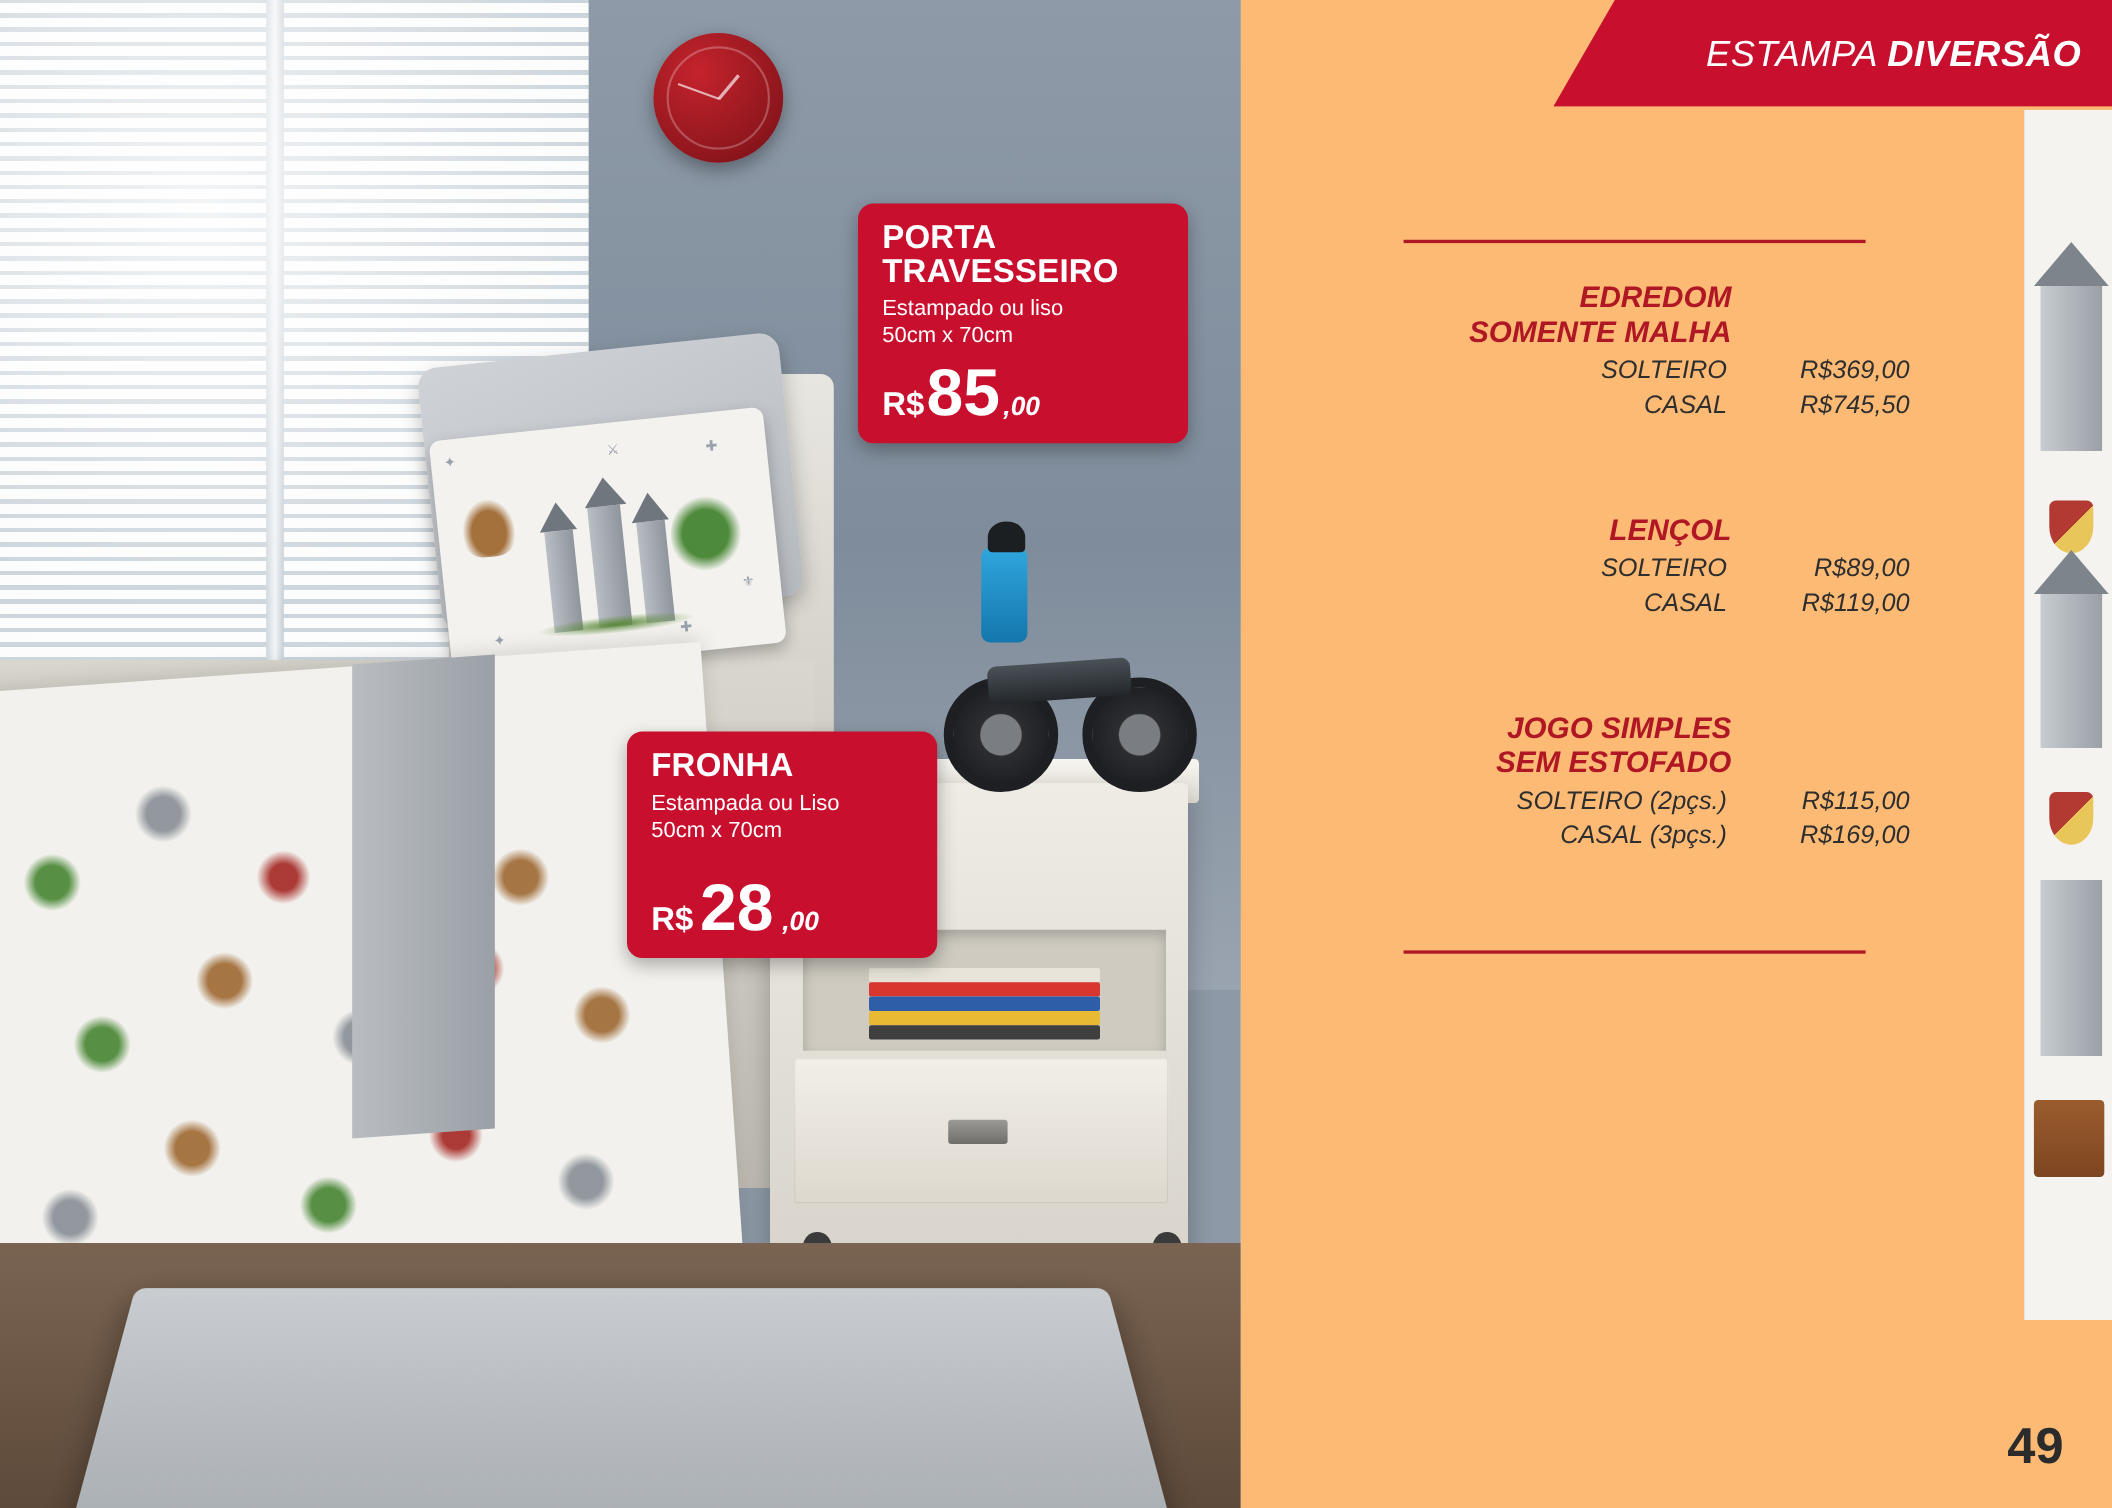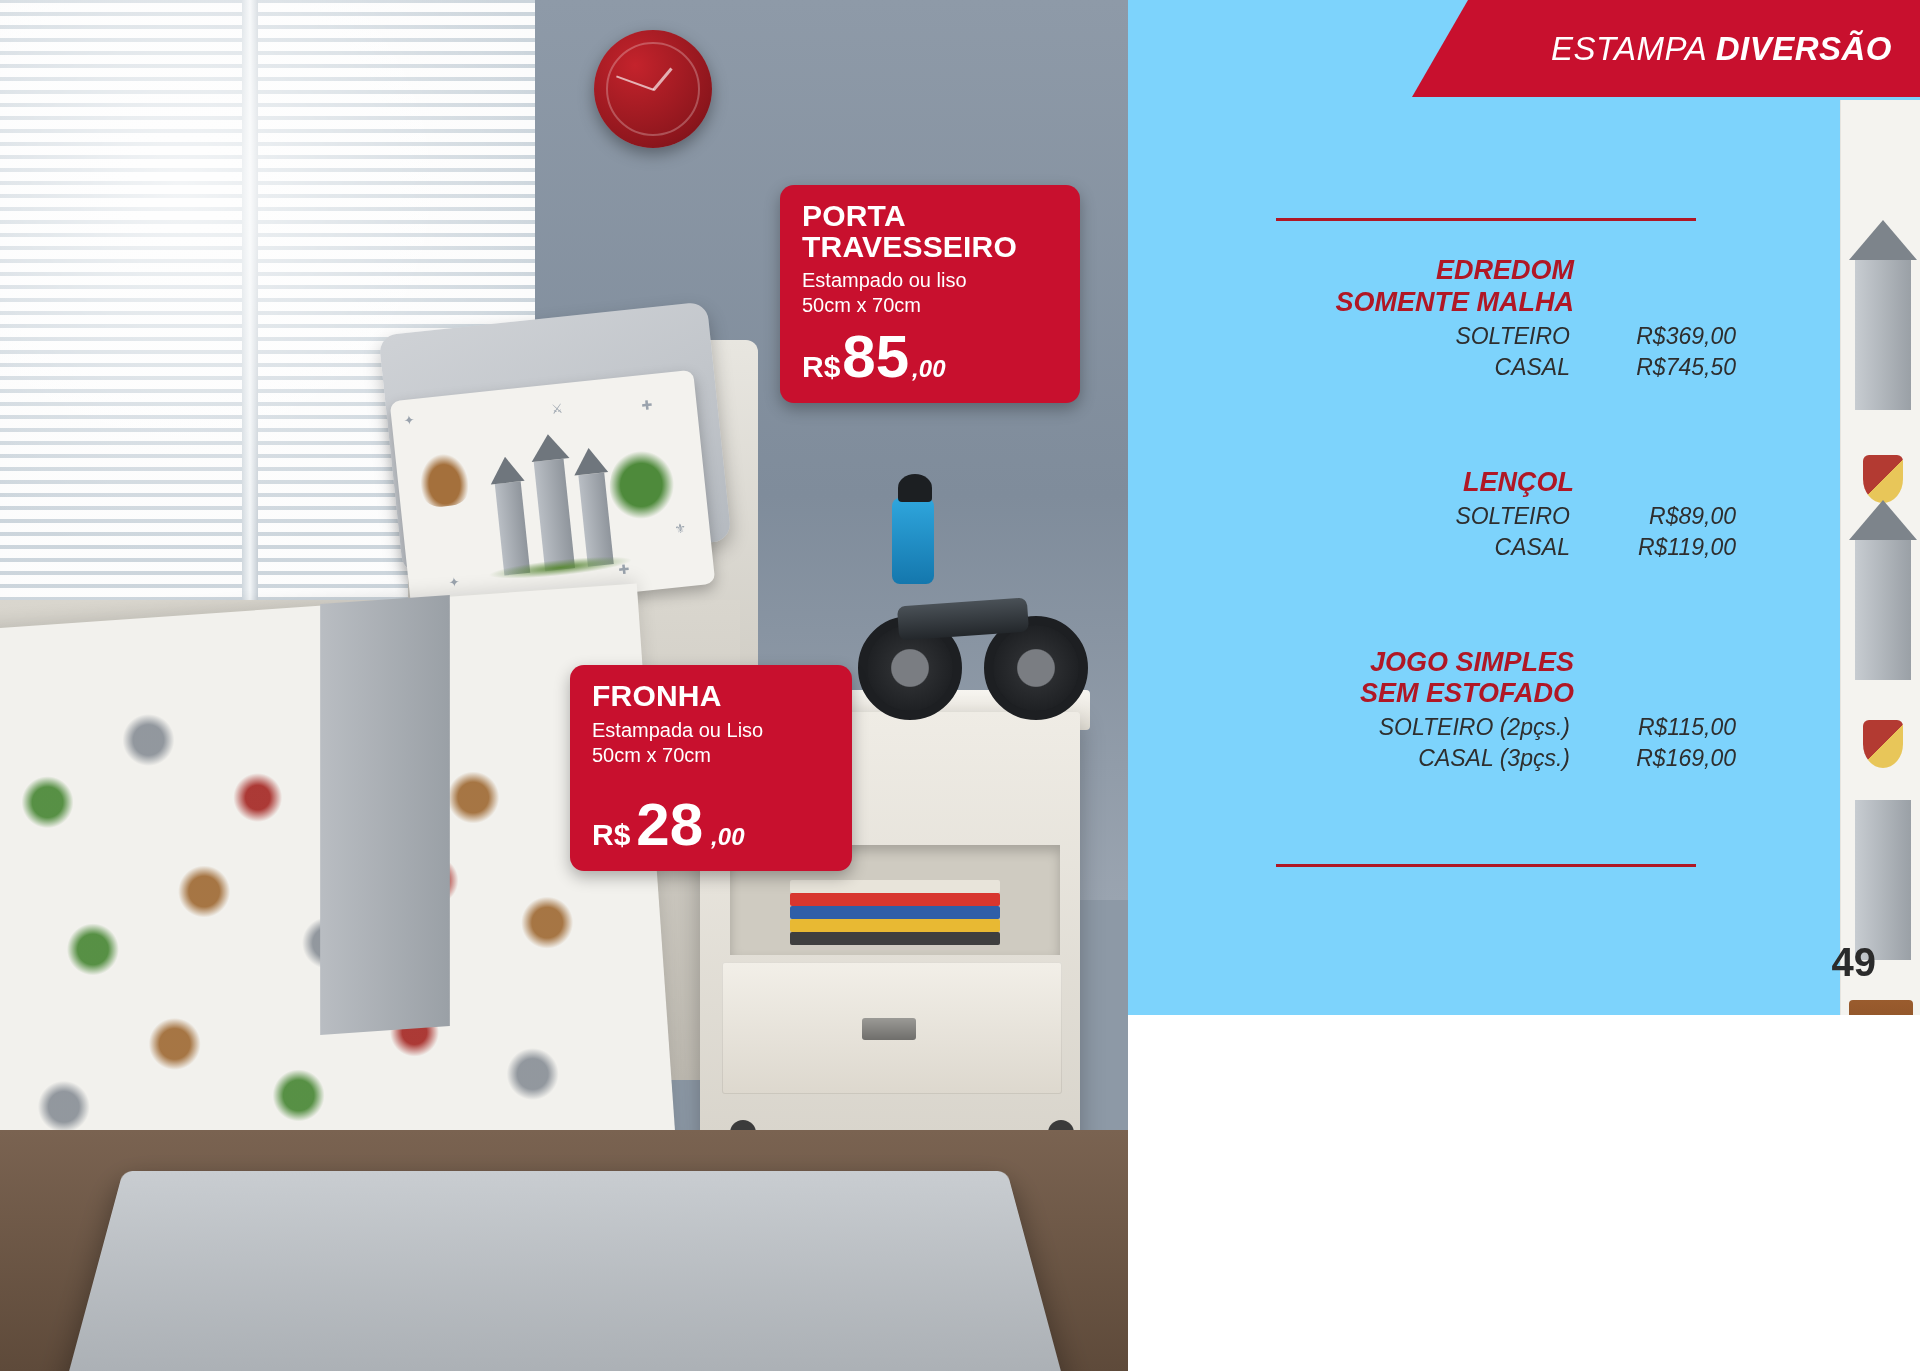--- a/index.html
+++ b/index.html
@@ -323,22 +323,22 @@
 
   #badge-porta { left: 780px; top: 185px; width: 256px; }
   #badge-fronha { left: 570px; top: 665px; width: 238px; }
   #badge-fronha .badge-price .val { margin-left: 6px; margin-top: 18px; }
   #badge-fronha .badge-price .cents { margin-left: 8px; }
 
   
   .right-panel {
     position: absolute;
     left: 1128px; top: 0;
-    width: 792px; height: 1015px;
-    background: #7dd3fc;
+    width: 792px; height: 1371px;
+    background: #fdba74;
     overflow: hidden;
   }
   .ribbon {
     position: absolute;
     left: 284px; top: 0;
     width: 508px; height: 97px;
     background: #c8102e;
     clip-path: polygon(56px 0, 100% 0, 100% 100%, 0 100%);
     display: flex;
     align-items: center;
@@ -429,21 +429,21 @@
     width: 150px;
     text-align: right;
     padding-left: 16px;
   }
   .spacer-lg { height: 52px; }
   .rule-bottom { margin-top: 40px; }
 
   .page-number {
     position: absolute;
     right: 44px; bottom: 30px;
-    font-size: 40px;
+    font-size: 46px;
     font-weight: bold;
     color: #2b2b2b;
   }
 </style>
 </head>
 <body>
 
 <div class="photo-panel">
 
   <div class="wall"></div>

